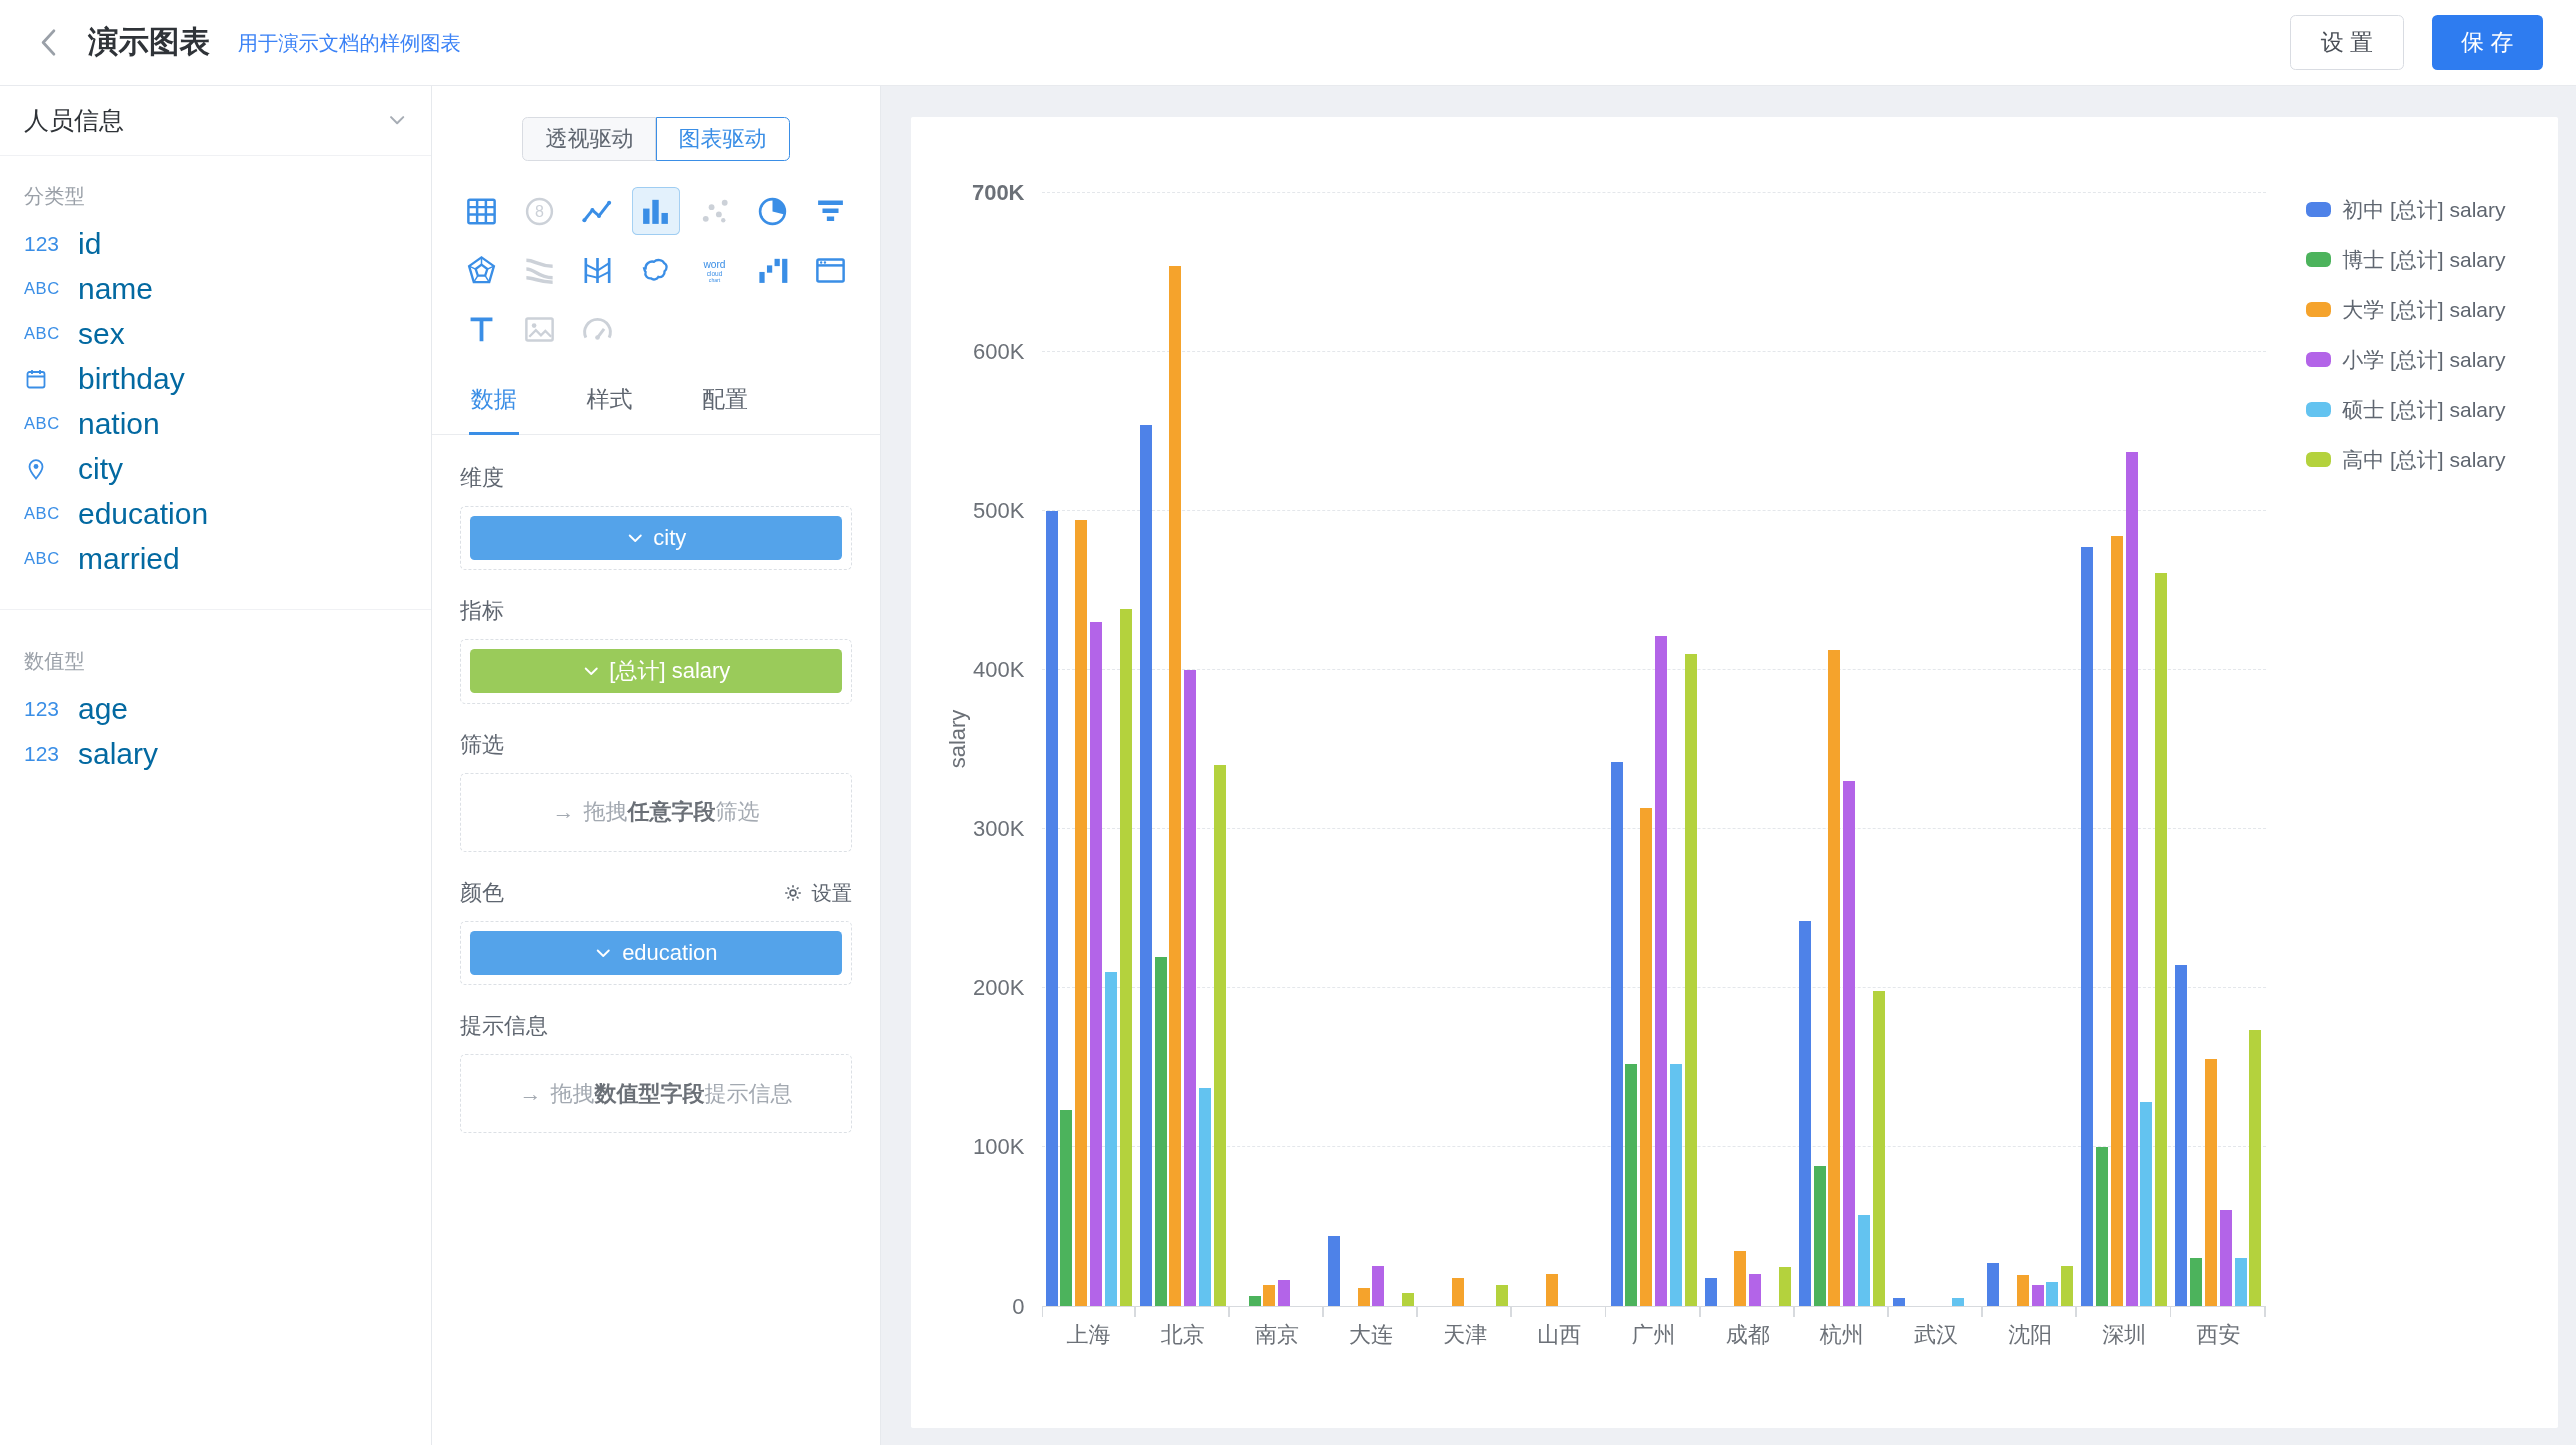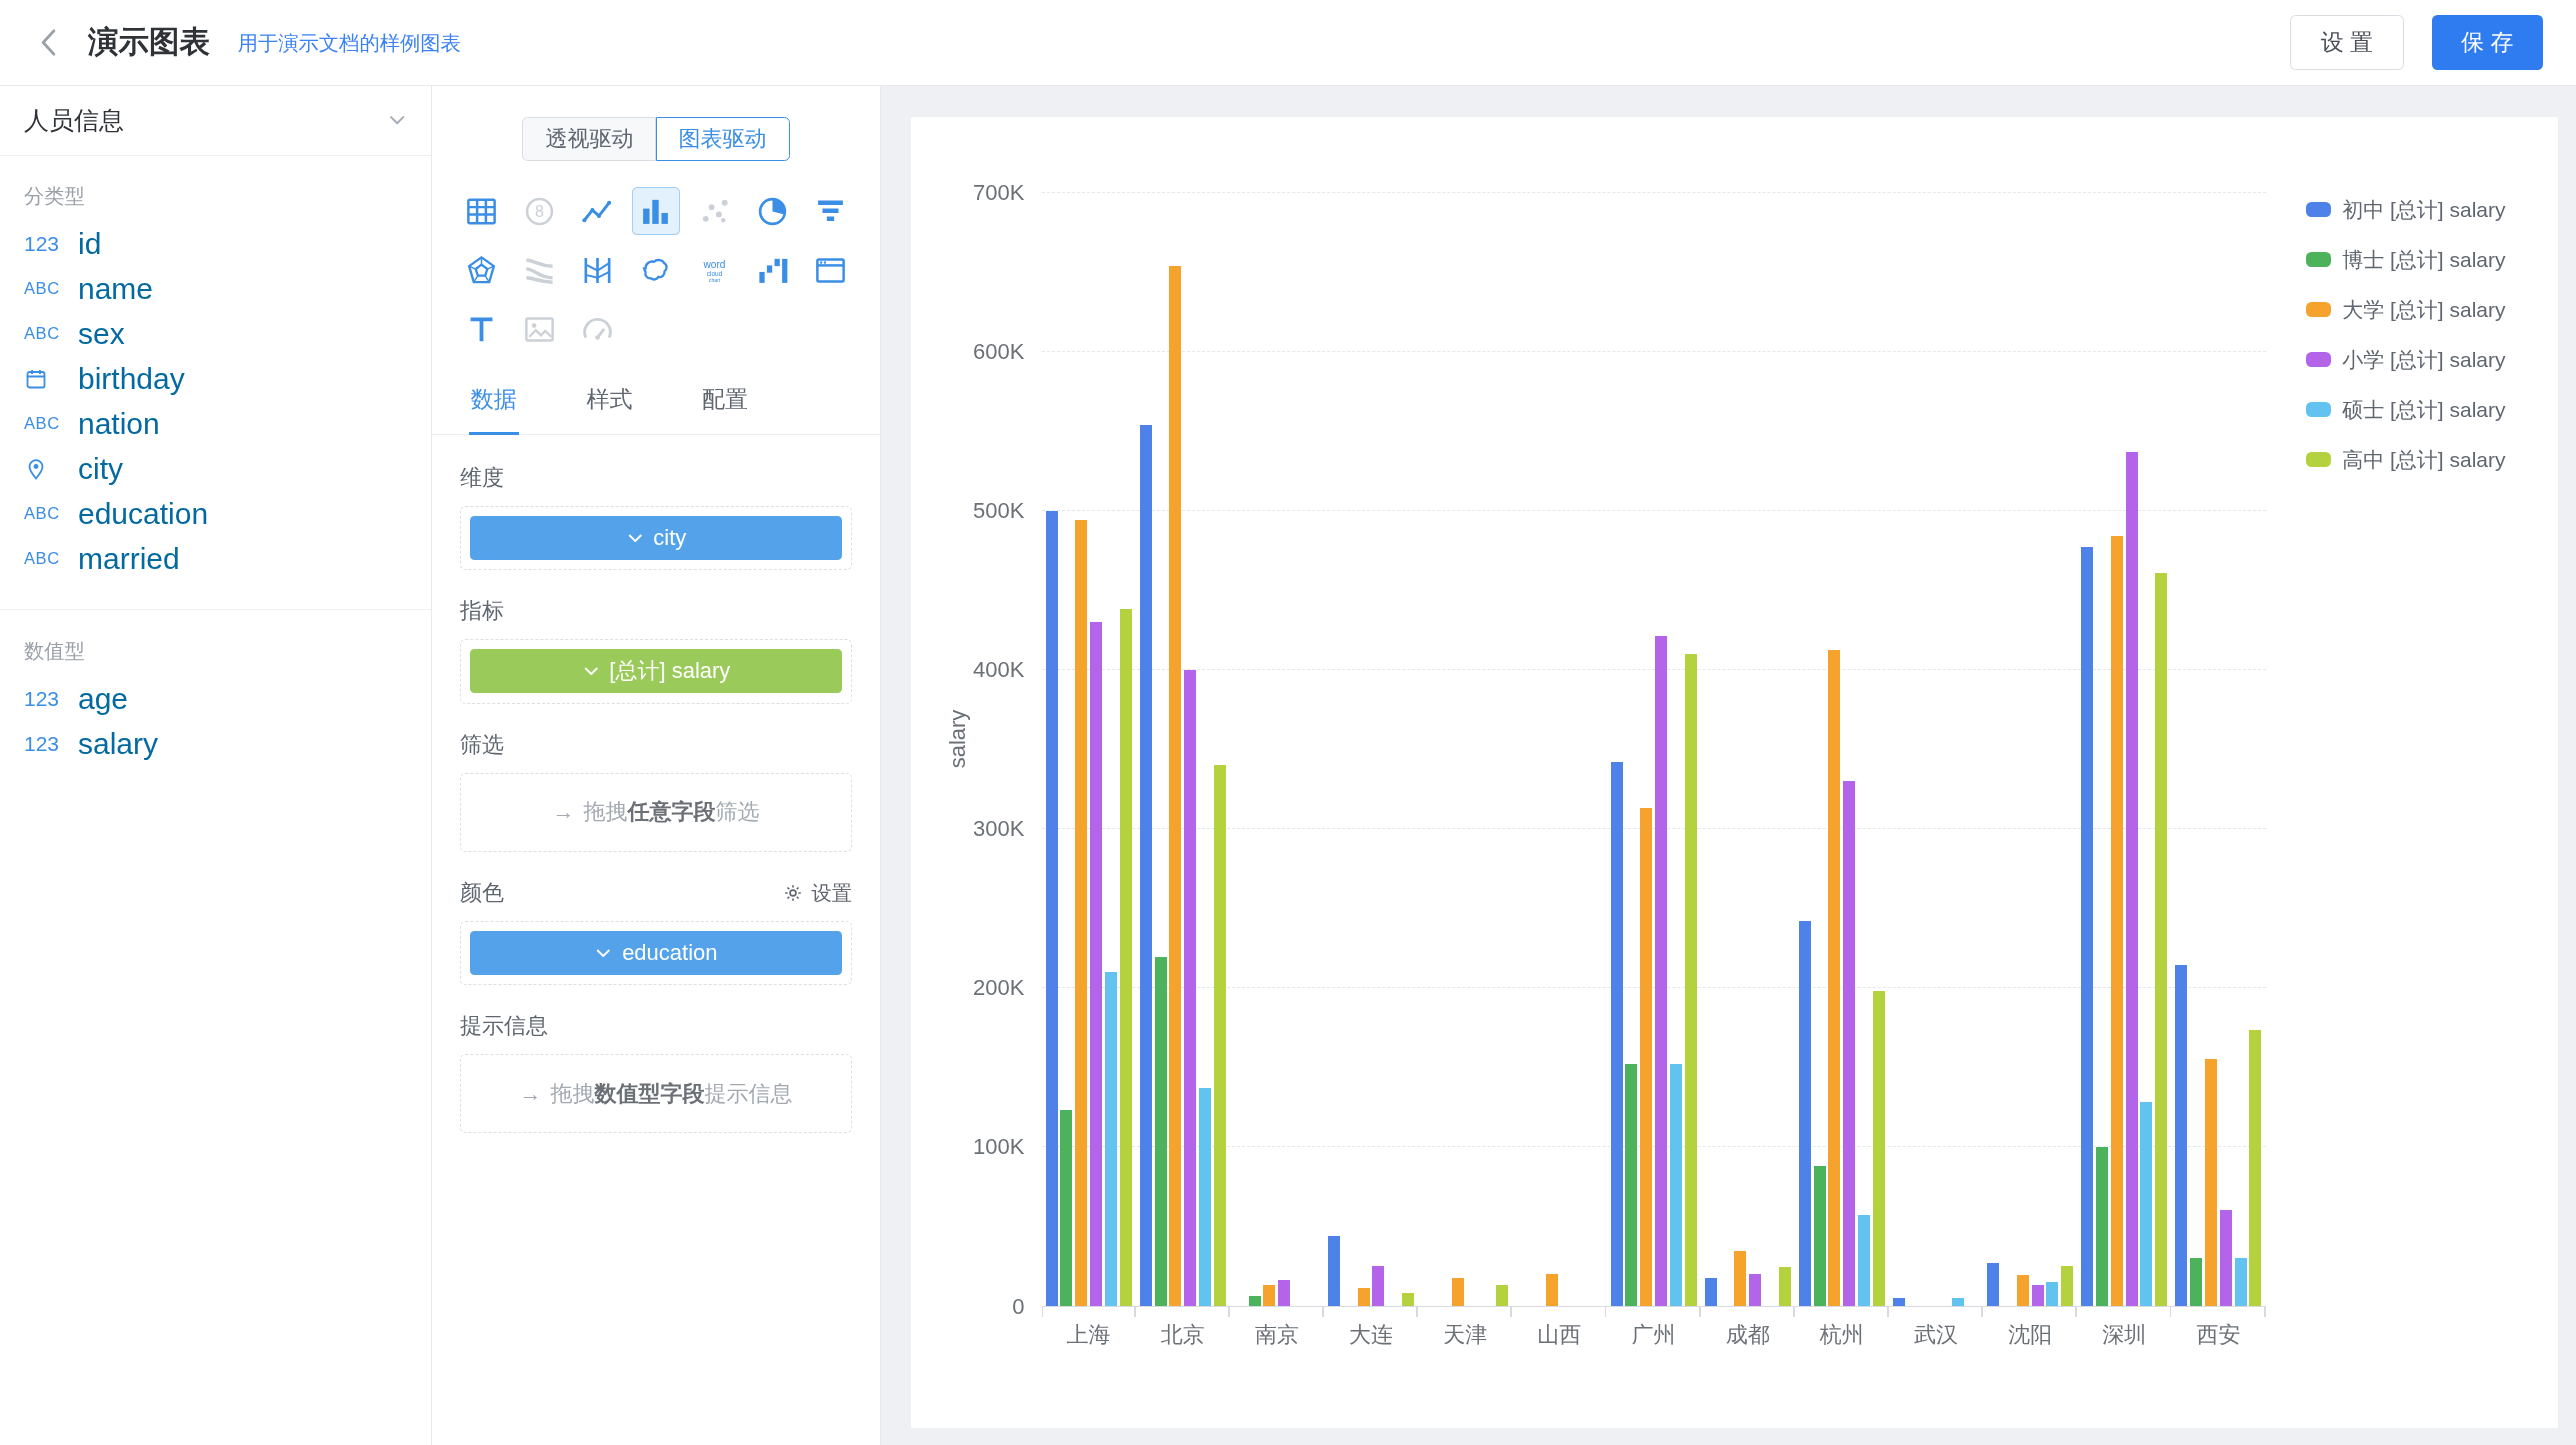--- a/index.html
+++ b/index.html
@@ -22,21 +22,21 @@
   
   .sidebar{width:432px;background:#fff;border-right:0.9px solid #e6e9ed;flex:0 0 auto;overflow:hidden}
   .sb-head{height:70px;display:flex;align-items:center;justify-content:space-between;padding:0 24px;font-size:25px;color:#2f3338;border-bottom:0.9px solid #f0f1f4;cursor:pointer}
   .sb-head .chev{color:#a7adb5;display:flex}
   .section-label{padding:26px 24px 11px;font-size:20.3px;color:#9aa0a8}
   .field-row{height:45px;display:flex;align-items:center;padding:0 24px;cursor:grab}
   .field-badge{width:54px;color:#3a8ee6;font-size:21px;flex:0 0 auto;display:flex;align-items:center}
   .field-badge.abc{font-size:16.6px;letter-spacing:0.5px}
   .field-badge svg{width:24px;height:24px}
   .field-name{font-size:30px;color:#0369a1}
-  .sb-section.divided{margin-top:28px;border-top:0.9px solid #f0f1f4;padding-top:1px}
+  .sb-section.divided{margin-top:28px;border-top:0.9px solid #f0f1f4;padding-top:11px}
 
   
   .config{width:449px;background:#fff;border-right:0.9px solid #e6e9ed;flex:0 0 auto;display:flex;flex-direction:column;overflow:hidden}
   .mode-tabs{margin:31px auto 0;display:flex}
   .mode-tab{height:44px;padding:0 22px;font-size:22px;background:#f7f8fa;border:0.9px solid #d9dce2;color:#5f6670;cursor:pointer;font-family:inherit}
   .mode-tab:first-child{border-radius:5.5px 0 0 5.5px}
   .mode-tab:last-child{border-radius:0 5.5px 5.5px 0;margin-left:-0.9px}
   .mode-tab.active{background:#fff;border-color:#3a8ee6;color:#3a8ee6;position:relative;z-index:1}
   .icon-grid{margin:26px 20.3px 0;display:grid;grid-template-columns:repeat(7,1fr);row-gap:11px;justify-items:center}
   .chart-type{width:48px;height:48px;display:flex;align-items:center;justify-content:center;border-radius:5.5px;cursor:pointer}
@@ -362,21 +362,21 @@
       <div class="chart-card">
         <div class="y-axis-title">salary</div>
         <div class="yticks">
             <div class="ytick" style="bottom: 0%;">0</div>
             <div class="ytick" style="bottom: 14.2857%;">100K</div>
             <div class="ytick" style="bottom: 28.5714%;">200K</div>
             <div class="ytick" style="bottom: 42.8571%;">300K</div>
             <div class="ytick" style="bottom: 57.1429%;">400K</div>
             <div class="ytick" style="bottom: 71.4286%;">500K</div>
             <div class="ytick" style="bottom: 85.7143%;">600K</div>
-            <div class="ytick" style="bottom: 100%;">700K</div>
+            <div class="ytick" style="bottom: 100%; font-weight: bold;">700K</div>
           </div>
         <div class="plot">
             <div class="gridline" style="bottom: 14.2857%;"></div>
             <div class="gridline" style="bottom: 28.5714%;"></div>
             <div class="gridline" style="bottom: 42.8571%;"></div>
             <div class="gridline" style="bottom: 57.1429%;"></div>
             <div class="gridline" style="bottom: 71.4286%;"></div>
             <div class="gridline" style="bottom: 85.7143%;"></div>
             <div class="gridline" style="bottom: 100%;"></div>
             <div class="groups">

